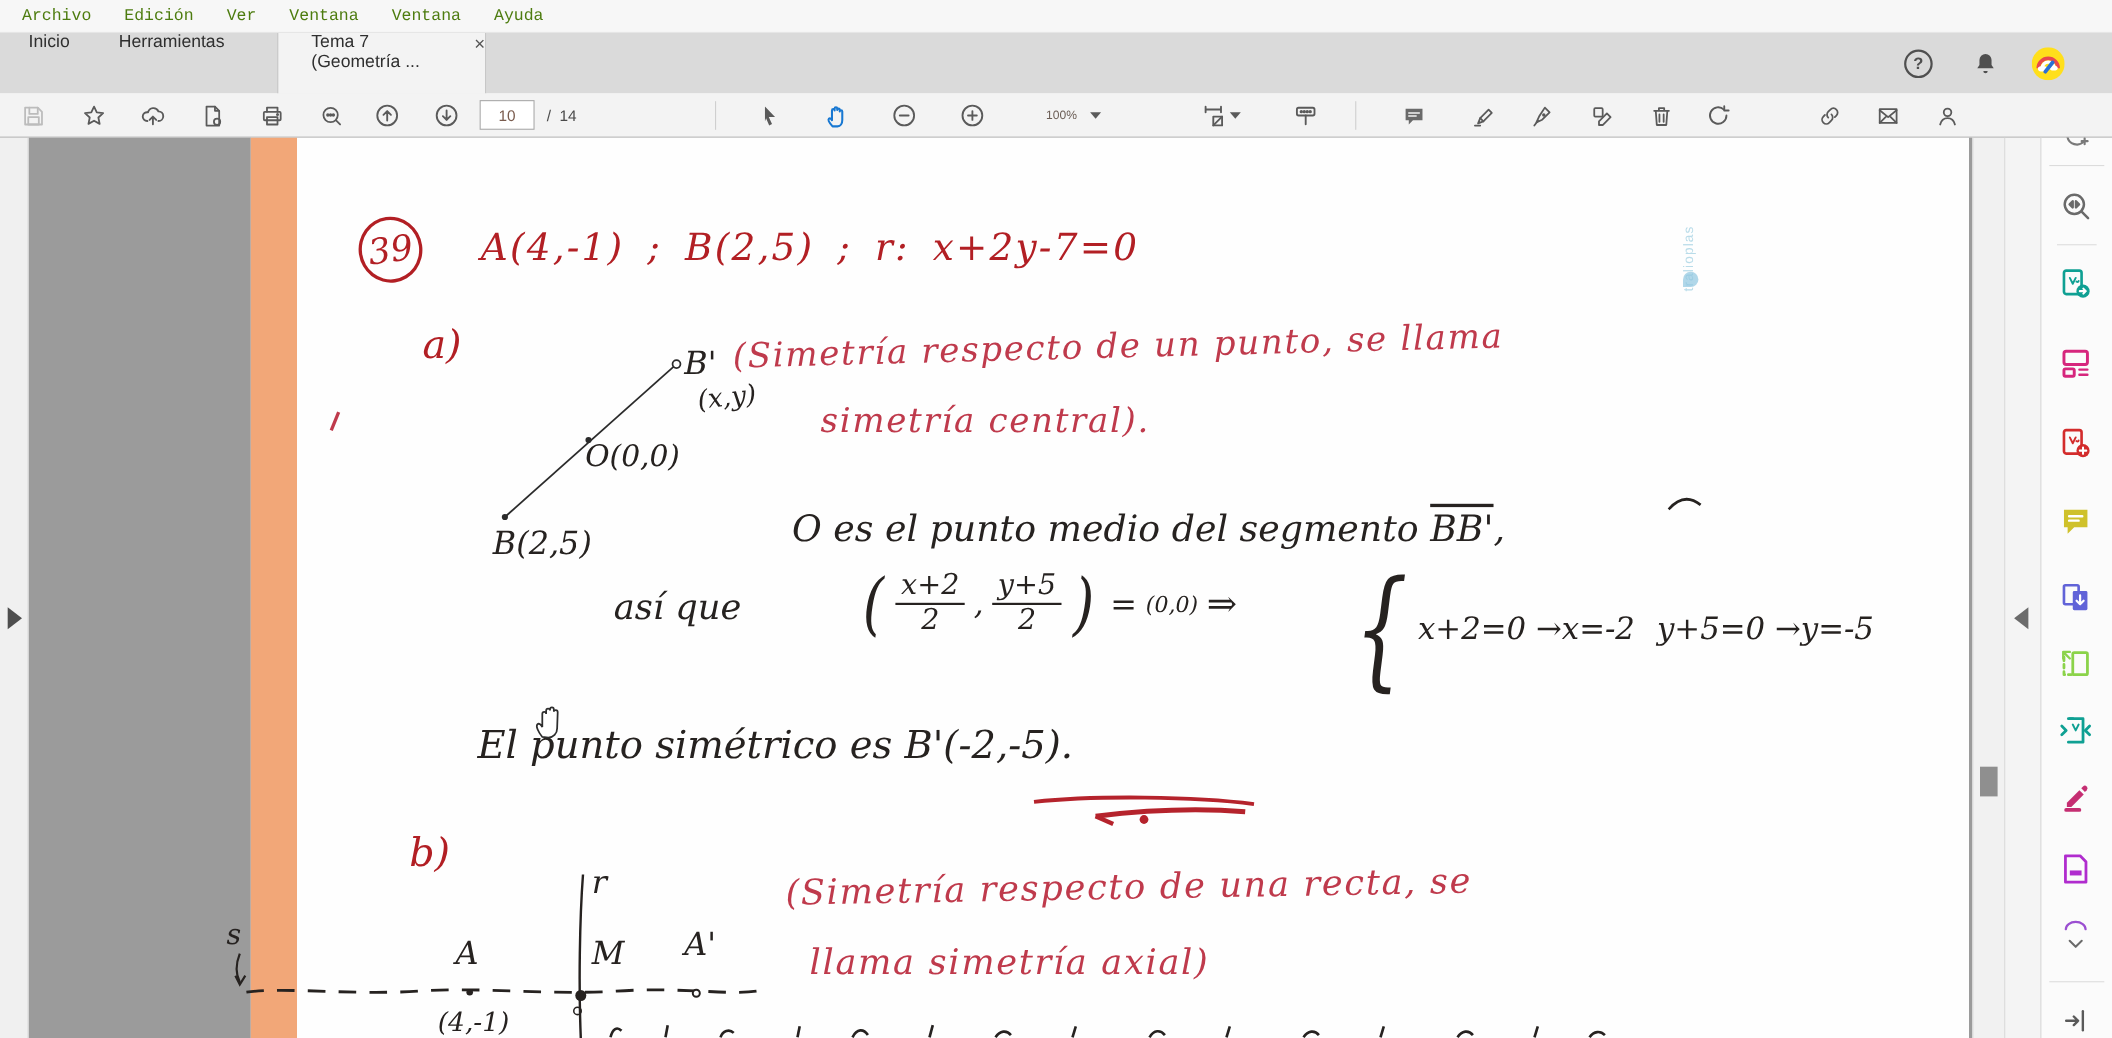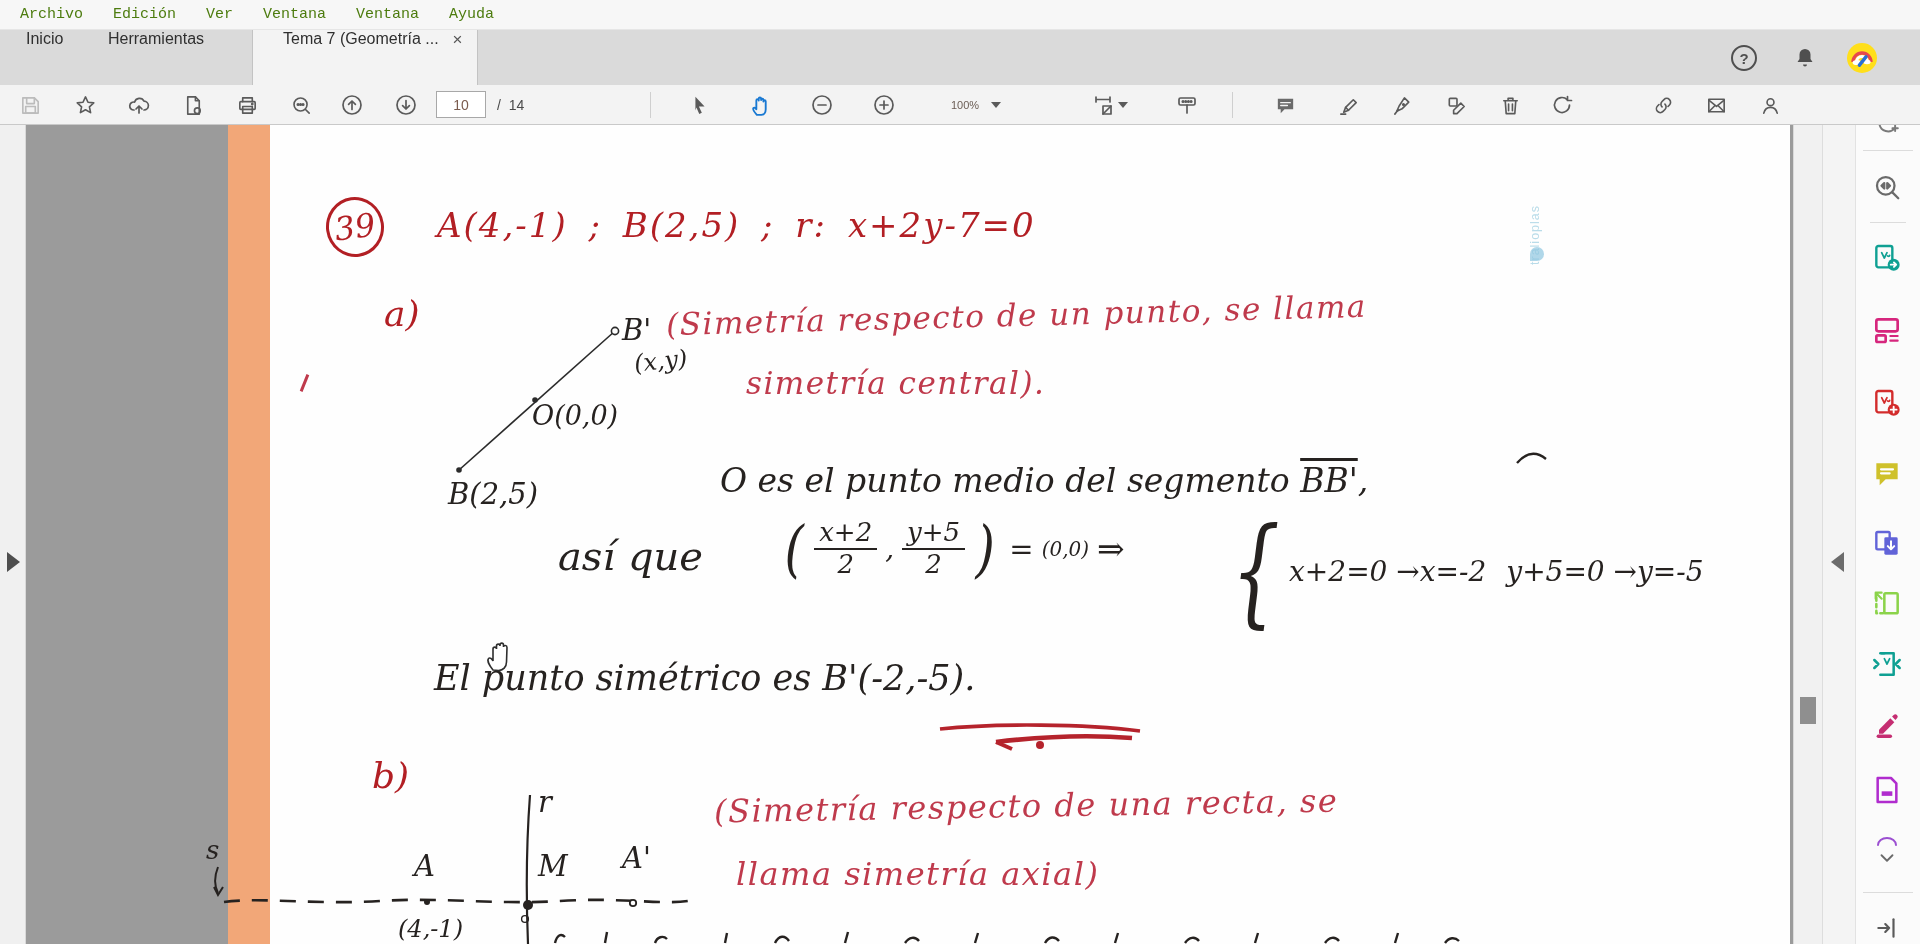--- a/index.html
+++ b/index.html
@@ -78,21 +78,21 @@
     <span>Ayuda</span>
   </div>
 
   <div class="tabbar">
     <div class="tab" style="left:18px; padding:0 8px;">
         <span>Inicio</span>
       </div>
     <div class="tab" style="left:100px; padding:0 8px;">
         <span>Herramientas</span>
       </div>
-    <div class="tab tab-active" style="left:252px; width:226px; padding:0 0 0 30px;">
+    <div class="tab tab-active" style="left:252px; width:190px; padding:0 0 0 30px;">
       <span>Tema 7 (Geometría ...</span>
       <span class="tab-close">×</span>
     </div>
     <div class="tbi" style="left:1729px;">
       <span style="width:26px;height:26px;border:2px solid #4f4f4f;border-radius:50%;display:flex;align-items:center;justify-content:center;font-size:15px;color:#4f4f4f;font-weight:bold;">?</span>
     </div>
     <div class="tbi" style="left:1790px;">
       <svg width="24" height="24" viewBox="0 0 24 24">
           <path d="M12 3a5.5 5.5 0 0 1 5.5 5.5V13l2 3H4.5l2-3V8.5A5.5 5.5 0 0 1 12 3z" fill="#4f4f4f"></path>
           <path d="M10 18.5a2 2 0 0 0 4 0z" fill="#4f4f4f"></path>
@@ -299,21 +299,21 @@
     <div class="hw" style="left:448px; top:352px; font-size:29px;">B(2,5)</div>
 
     <div class="hwr" style="left:666px; top:172px; font-size:31px; letter-spacing:1.5px; transform:rotate(-1.5deg);">(Simetría respecto de un punto, se llama</div>
     <div class="hwr" style="left:746px; top:240px; font-size:31px; letter-spacing:1.5px;">simetría central).</div>
 
     <div class="hw" style="left:720px; top:336px; font-size:33px;"><span>O es el punto medio del segmento </span><span class="ovl">BB'</span><span>,</span></div>
     <svg class="abs" style="left:1514px; top:320px;" width="36" height="22">
         <path d="M3 18 Q17 2 32 14" fill="none" stroke="#262220" stroke-width="2.4"></path>
       </svg>
 
-    <div class="hw" style="left:558px; top:408px; font-size:40px;">así que</div>
+    <div class="hw" style="left:558px; top:408px; font-size:32px;">así que</div>
 
     <div class="formula-row">
       <span class="bigp">(</span>
       <span class="frac">
           <span class="num">x+2</span>
           <span>2</span>
         </span>
       <span style="font-size:28px">,</span>
       <span class="frac">
           <span class="num">y+5</span>

